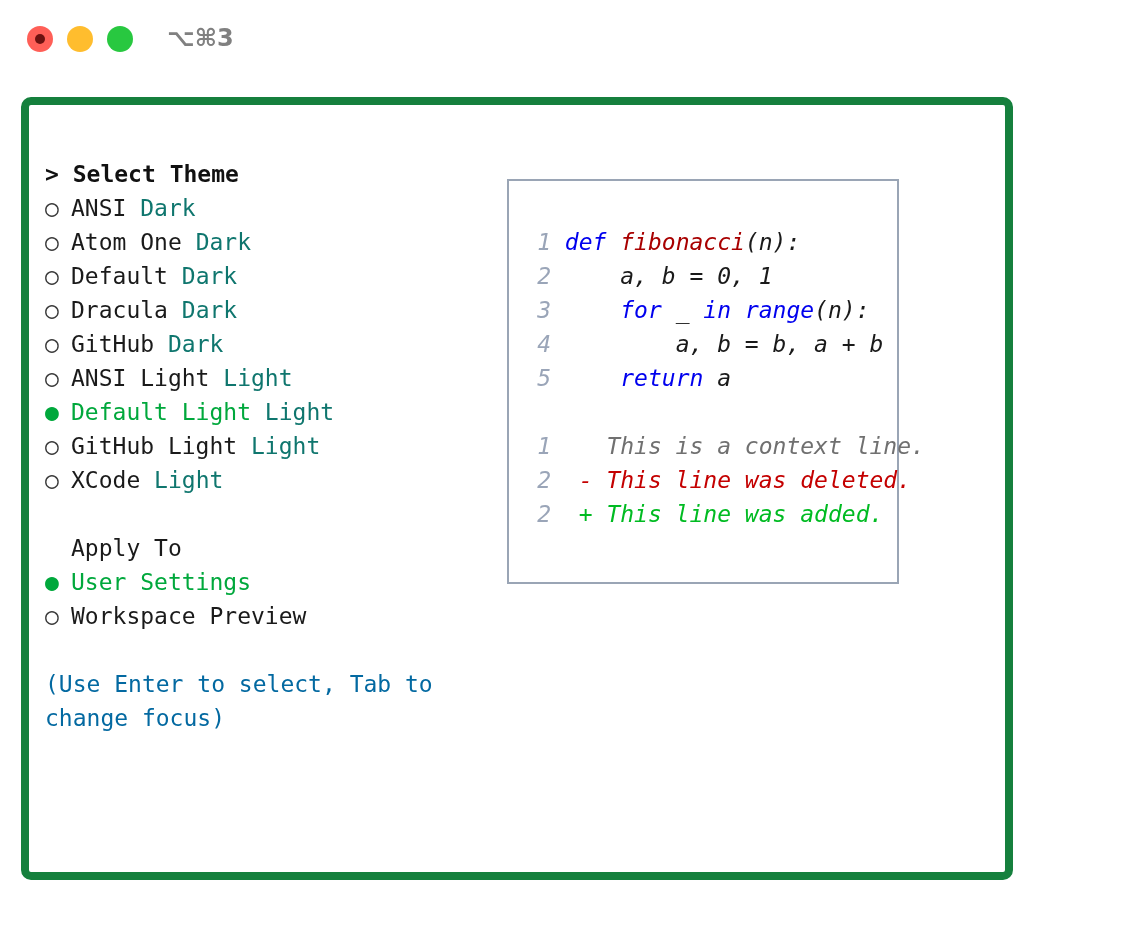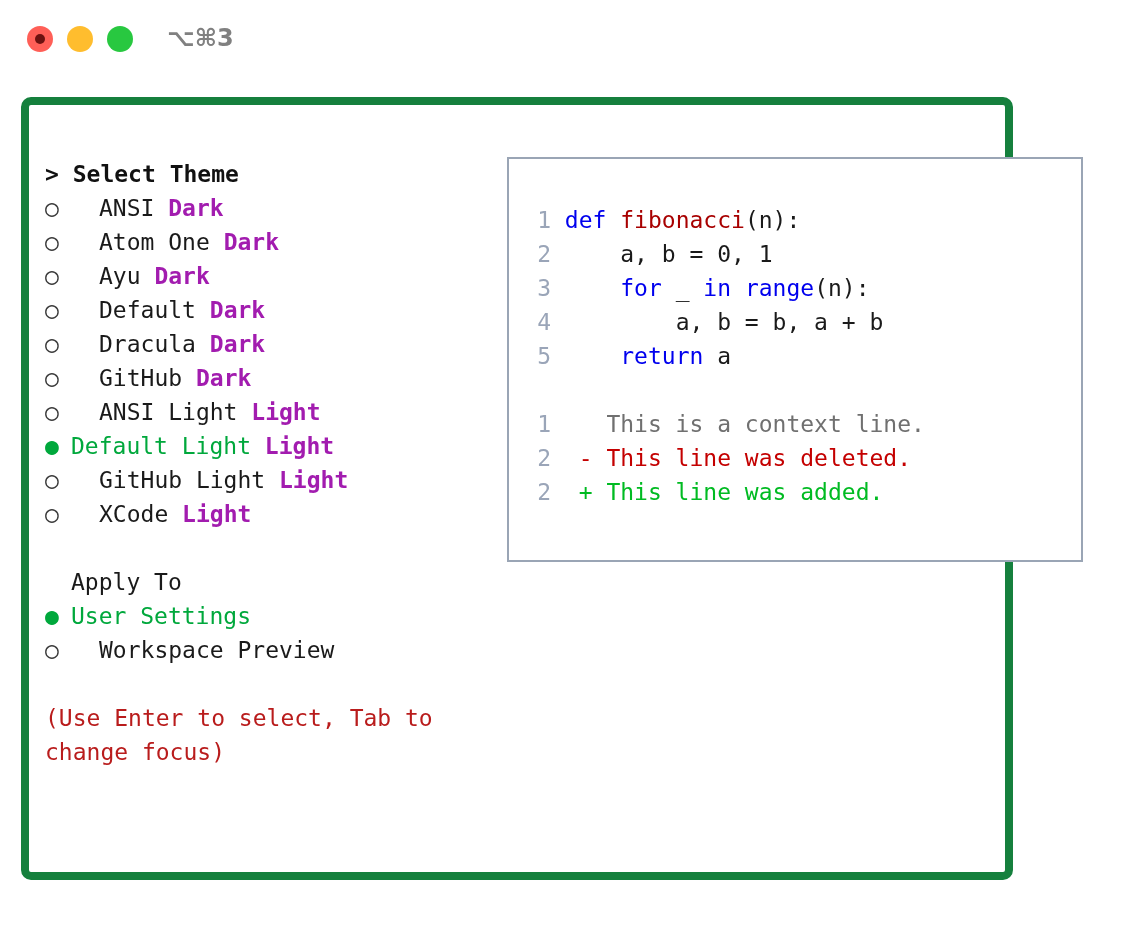--- a/index.html
+++ b/index.html
@@ -101,29 +101,29 @@
   .plain-header { color: #1a1a1a; }
 
   .row { display: block; }
   .bullet {
     display: inline-block;
     width: 26px;
   }
   .bullet-off { color: #3c3c3c; }
   .bullet-on  { color: #00a83c; }
 
-  .label-off { color: #1a1a1a; margin-left: 28px; }
+  .label-off { color: #1a1a1a; }
   .label-on  { color: #00a83c; }
-  .tag       { color: #a21caf; font-weight: bold; }
+  .tag       { color: #0f766e; }
 
   #apply-block { margin-top: 34px; }
 
   #hint {
     margin-top: 34px;
-    color: #b91c1c;
+    color: #0369a1;
     font-size: 23px;
     line-height: 34px;
     width: 420px;
     white-space: normal;
     font-family: "DejaVu Sans Mono", "Liberation Mono", monospace;
   }
 
   
   #right-col {
     position: absolute;
@@ -134,26 +134,28 @@
 
   #preview-title {
     font-family: "DejaVu Sans Mono", "Liberation Mono", monospace;
     font-size: 23px;
     font-weight: bold;
     color: #111111;
     line-height: 34px;
   }
 
   #preview-box {
-    width: 576px;
+    margin-top: 22px;
+    width: 392px;
     height: 405px;
     border: 2px solid #9aa5b5;
     background: #ffffff;
     box-sizing: border-box;
     position: relative;
+    font-style: italic;
   }
 
   #code {
     position: absolute;
     left: 18px;
     top: 44px;
     font-family: "DejaVu Sans Mono", "Liberation Mono", monospace;
     font-size: 23px;
     line-height: 34px;
     white-space: pre;
@@ -191,21 +193,20 @@
 
   <div id="panel">
 
     <div id="left-col">
 
       <div class="mono-line section-header"><span class="caret">&gt;</span> <span>Select Theme</span></div>
 
       <div id="theme-items">
           <div class="mono-line row"><span class="bullet bullet-off">○</span><span class="label-off">ANSI</span><span class="tag"> Dark</span></div>
           <div class="mono-line row"><span class="bullet bullet-off">○</span><span class="label-off">Atom One</span><span class="tag"> Dark</span></div>
-          <div class="mono-line row"><span class="bullet bullet-off">○</span><span class="label-off">Ayu</span><span class="tag"> Dark</span></div>
           <div class="mono-line row"><span class="bullet bullet-off">○</span><span class="label-off">Default</span><span class="tag"> Dark</span></div>
           <div class="mono-line row"><span class="bullet bullet-off">○</span><span class="label-off">Dracula</span><span class="tag"> Dark</span></div>
           <div class="mono-line row"><span class="bullet bullet-off">○</span><span class="label-off">GitHub</span><span class="tag"> Dark</span></div>
           <div class="mono-line row"><span class="bullet bullet-off">○</span><span class="label-off">ANSI Light</span><span class="tag"> Light</span></div>
           <div class="mono-line row"><span class="bullet bullet-on">●</span><span class="label-on">Default Light</span><span class="tag"> Light</span></div>
           <div class="mono-line row"><span class="bullet bullet-off">○</span><span class="label-off">GitHub Light</span><span class="tag"> Light</span></div>
           <div class="mono-line row"><span class="bullet bullet-off">○</span><span class="label-off">XCode</span><span class="tag"> Light</span></div>
         </div>
 
       <div id="apply-block">

